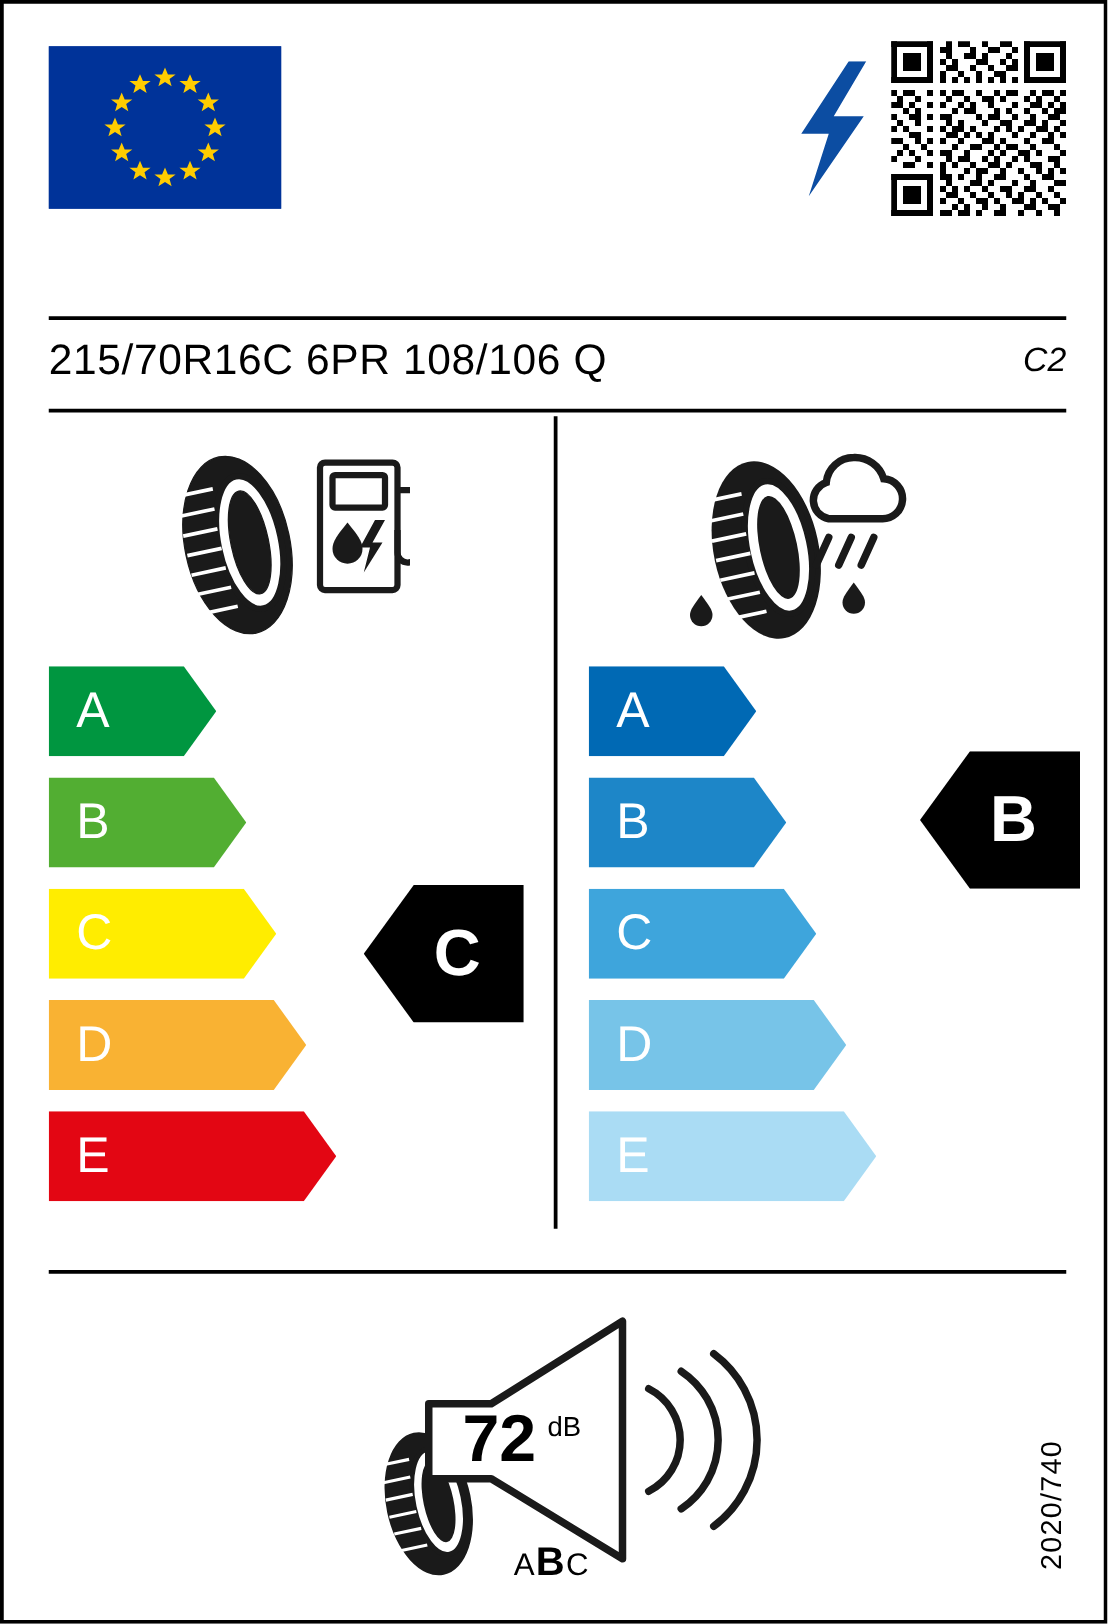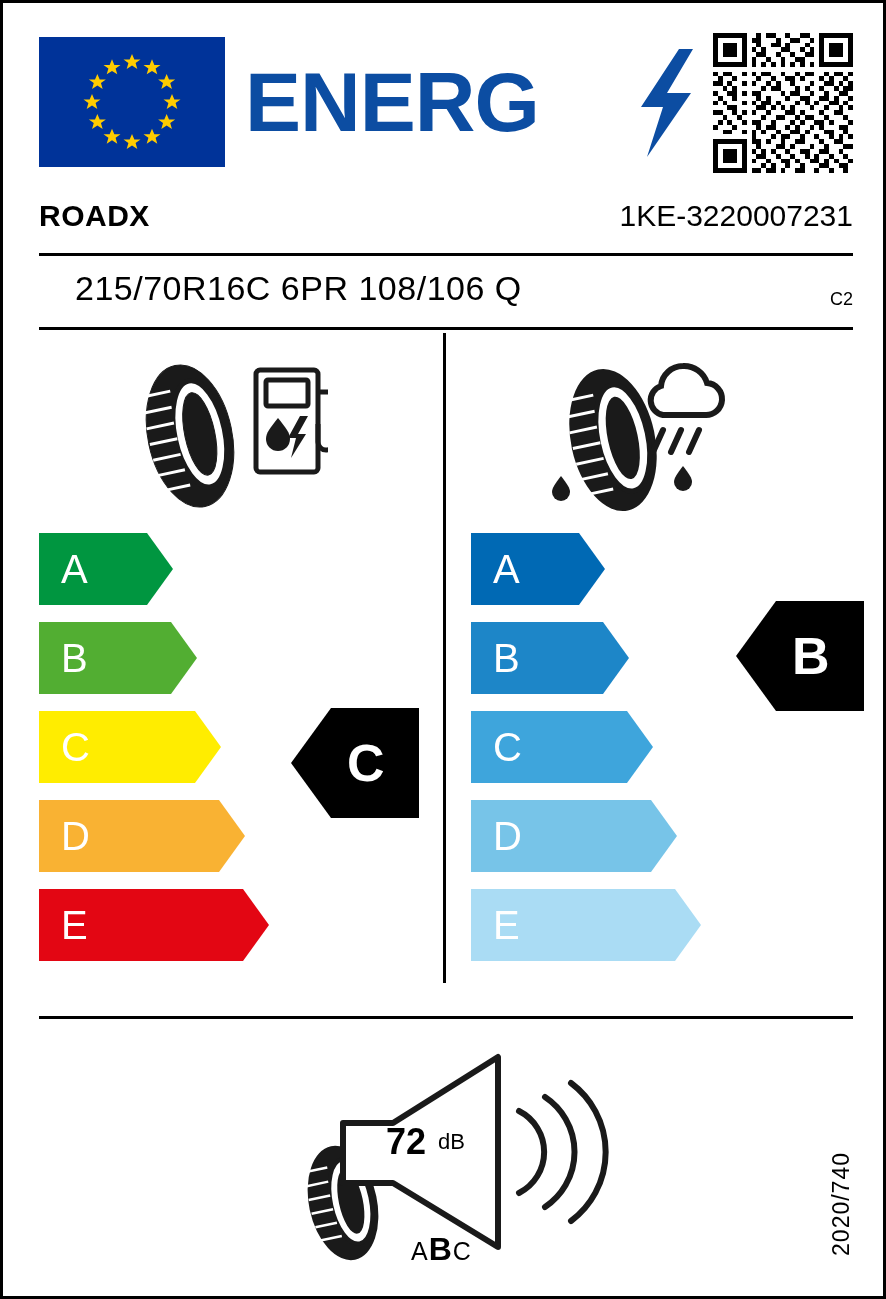--- a/index.html
+++ b/index.html
@@ -115,27 +115,27 @@
     width: 814px;
     height: 50px;
   }
   .size-text {
     position: absolute;
     left: 0;
     top: 0;
     font-size: 34px;
     letter-spacing: 0.5px;
     white-space: nowrap;
-    margin-left: 36px;
   }
   .class-text {
     position: absolute;
     right: 0;
-    top: 20px;
-    font-size: 18px;
+    top: 4px;
+    font-size: 27px;
+    font-style: italic;
   }
 
   
   .v-divider {
     position: absolute;
     left: 440px;
     top: 330px;
     width: 3px;
     height: 650px;
     background: #000;
@@ -196,23 +196,22 @@
     position: absolute;
     left: 280px;
     top: 1040px;
     width: 330px;
     height: 220px;
   }
   .noise-db {
     position: absolute;
     left: 87px;
     top: 78px;
-    font-size: 36px;
+    font-size: 53px;
     font-weight: bold;
-    margin-left: 16px;
   }
   .noise-db-unit {
     position: absolute;
     left: 155px;
     top: 86px;
     font-size: 22px;
   }
   .noise-classes {
     position: absolute;
     left: 128px;
@@ -284,21 +283,20 @@
               </g>
             <g transform="rotate(330) translate(0,-40) rotate(-330)">
                 <polygon points="0,-8 2.35,-2.47 8.5,-2.47 3.6,1.1 5.3,7 0,3.6 -5.3,7 -3.6,1.1 -8.5,-2.47 -2.35,-2.47"></polygon>
               </g>
           </g>
         </g>
       </svg>
     </div>
 
     <div class="energy-word">
-      <div class="txt">ENERG</div>
       <div class="bolt">
         <svg width="62" height="108" viewBox="0 0 62 108" xmlns="http://www.w3.org/2000/svg">
           <polygon points="46,0 8,58 30,58 14,108 58,44 34,44 60,0" fill="#0c4da2"></polygon>
         </svg>
       </div>
     </div>
 
     <div class="qr">
       <svg width="140" height="140" viewBox="0 0 29 29" shape-rendering="crispEdges" xmlns="http://www.w3.org/2000/svg">
         <rect width="29" height="29" fill="#fff"></rect>
@@ -531,24 +529,20 @@
           <rect x="14" y="28" width="1" height="1"></rect>
             <rect x="17" y="28" width="2" height="1"></rect>
           <rect x="21" y="28" width="1" height="1"></rect>
             <rect x="24" y="28" width="1" height="1"></rect>
           <rect x="27" y="28" width="1" height="1"></rect>
         </g>
       </svg>
     </div>
   </div>
 
-  <div class="brand-row">
-    <div class="brand">ROADX</div>
-    <div class="code">1KE-3220007231</div>
-  </div>
   <div class="rule rule-1"></div>
 
   <div class="size-row">
     <div class="size-text">215/70R16C 6PR 108/106 Q</div>
     <div class="class-text">C2</div>
   </div>
   <div class="rule rule-2"></div>
 
   <div class="v-divider"></div>
 

